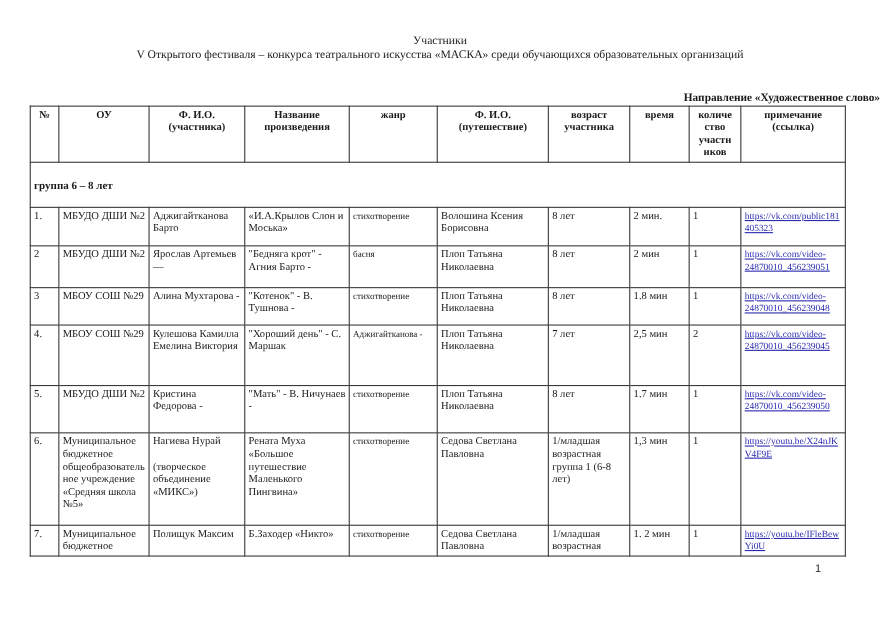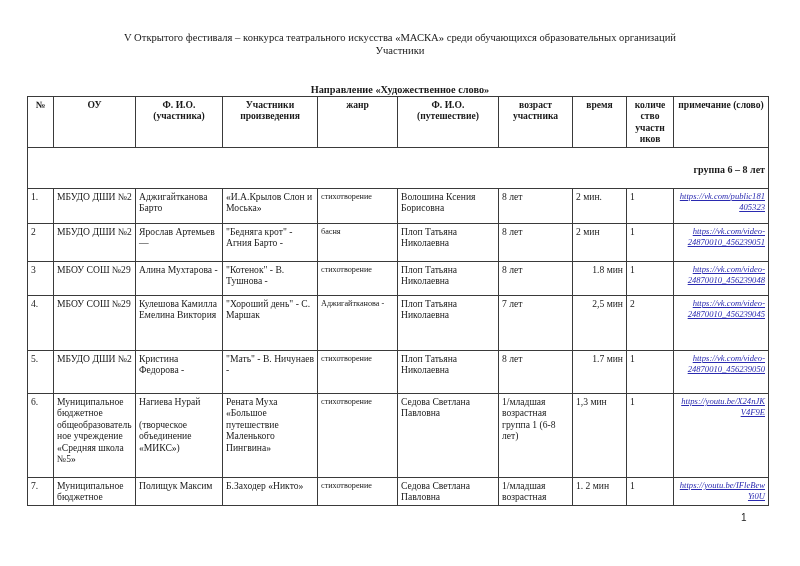--- a/index.html
+++ b/index.html
@@ -1,42 +1,42 @@
 <!DOCTYPE html>
 <html><head>
 <meta charset="utf-8">
 <style>
   html, body { margin:0; padding:0; background:#ffffff; }
   body { width:800px; height:566px; position:relative; overflow:hidden;
          font-family:"Liberation Serif", "DejaVu Serif", serif; color:#1a1a1a; }
   .page-header { position:absolute; top:32px; left:0; width:800px; text-align:center;
                  font-size:10.6px; line-height:12.6px; }
-  .direction { position:absolute; top:84px; left:0; width:800px; text-align:center;
+  .direction { position:absolute; top:84px; left:0; width:800px; text-align:right;
                font-size:10.3px; font-weight:bold; }
   table.participants { position:absolute; top:96px; left:27px; width:741px;
         border-collapse:collapse; table-layout:fixed; font-size:9.6px; line-height:11.4px; }
   table.participants td, table.participants th {
         border:1px solid #3a3a3a; vertical-align:top; padding:2px 3px; overflow:hidden; word-wrap:break-word; }
   table.participants { border:1.5px solid #3a3a3a; }
   th { font-weight:bold; text-align:center; font-size:9.6px; }
   .col1{width:26px}.col2{width:82px}.col3{width:87px}.col4{width:95px}.col5{width:80px}
   .col6{width:101px}.col7{width:74px}.col8{width:54px}.col9{width:47px}.col10{width:95px}
   tr.hdr { height:51px; }
-  tr.group td { height:32px; vertical-align:middle; text-align:right; font-weight:bold; font-size:10px; padding-top:6px; }
+  tr.group td { height:32px; vertical-align:middle; text-align:left; font-weight:bold; font-size:10px; padding-top:6px; }
   .genre { font-size:8.2px;margin-top:44px; }
-  .link { color:#2a2ab0; text-decoration:underline; text-align:right; font-size:8.6px; line-height:10.6px;font-style:italic; }
-  .center { text-align:right;margin-left:25px; }
+  .link { color:#2a2ab0; text-decoration:underline; text-align:left; font-size:8.6px; line-height:10.6px; }
+  .center { text-align:left;margin-left:25px; }
   .page-number { position:absolute; top:512px; left:741px; font-family:"Liberation Sans", sans-serif; font-size:10px; }
 </style>
 </head>
 <body>
 
 <div class="page-header">
+  <div>Участники</div>
   <div>V Открытого фестиваля – конкурса театрального искусства «МАСКА» среди обучающихся образовательных организаций</div>
-  <div>Участники</div>
 </div>
 <div class="direction">Направление «Художественное слово»</div>
 
 <table class="participants">
   <colgroup>
     <col class="col1">
       <col class="col2">
       <col class="col3">
       <col class="col4">
       <col class="col5">
@@ -44,27 +44,27 @@
       <col class="col7">
       <col class="col8">
       <col class="col9">
       <col class="col10">
   </colgroup>
   <tbody>
       <tr class="hdr">
     <th>№</th>
     <th>ОУ</th>
     <th>Ф. И.О. (участника)</th>
-    <th>Участники произведения</th>
+    <th>Название произведения</th>
     <th>жанр</th>
     <th>Ф. И.О. (путешествие)</th>
     <th>возраст участника</th>
     <th>время</th>
     <th>количе ство участн иков</th>
-    <th>примечание (слово)</th>
+    <th>примечание (ссылка)</th>
   </tr>
   <tr class="group">
     <td colspan="10">группа 6 – 8 лет</td>
   </tr>
 
   <tr style="height:35px">
     <td>1.</td>
     <td>МБУДО ДШИ №2</td>
     <td>Аджигайтканова Барто</td>
     <td> «И.А.Крылов Слон и Моська»</td>

